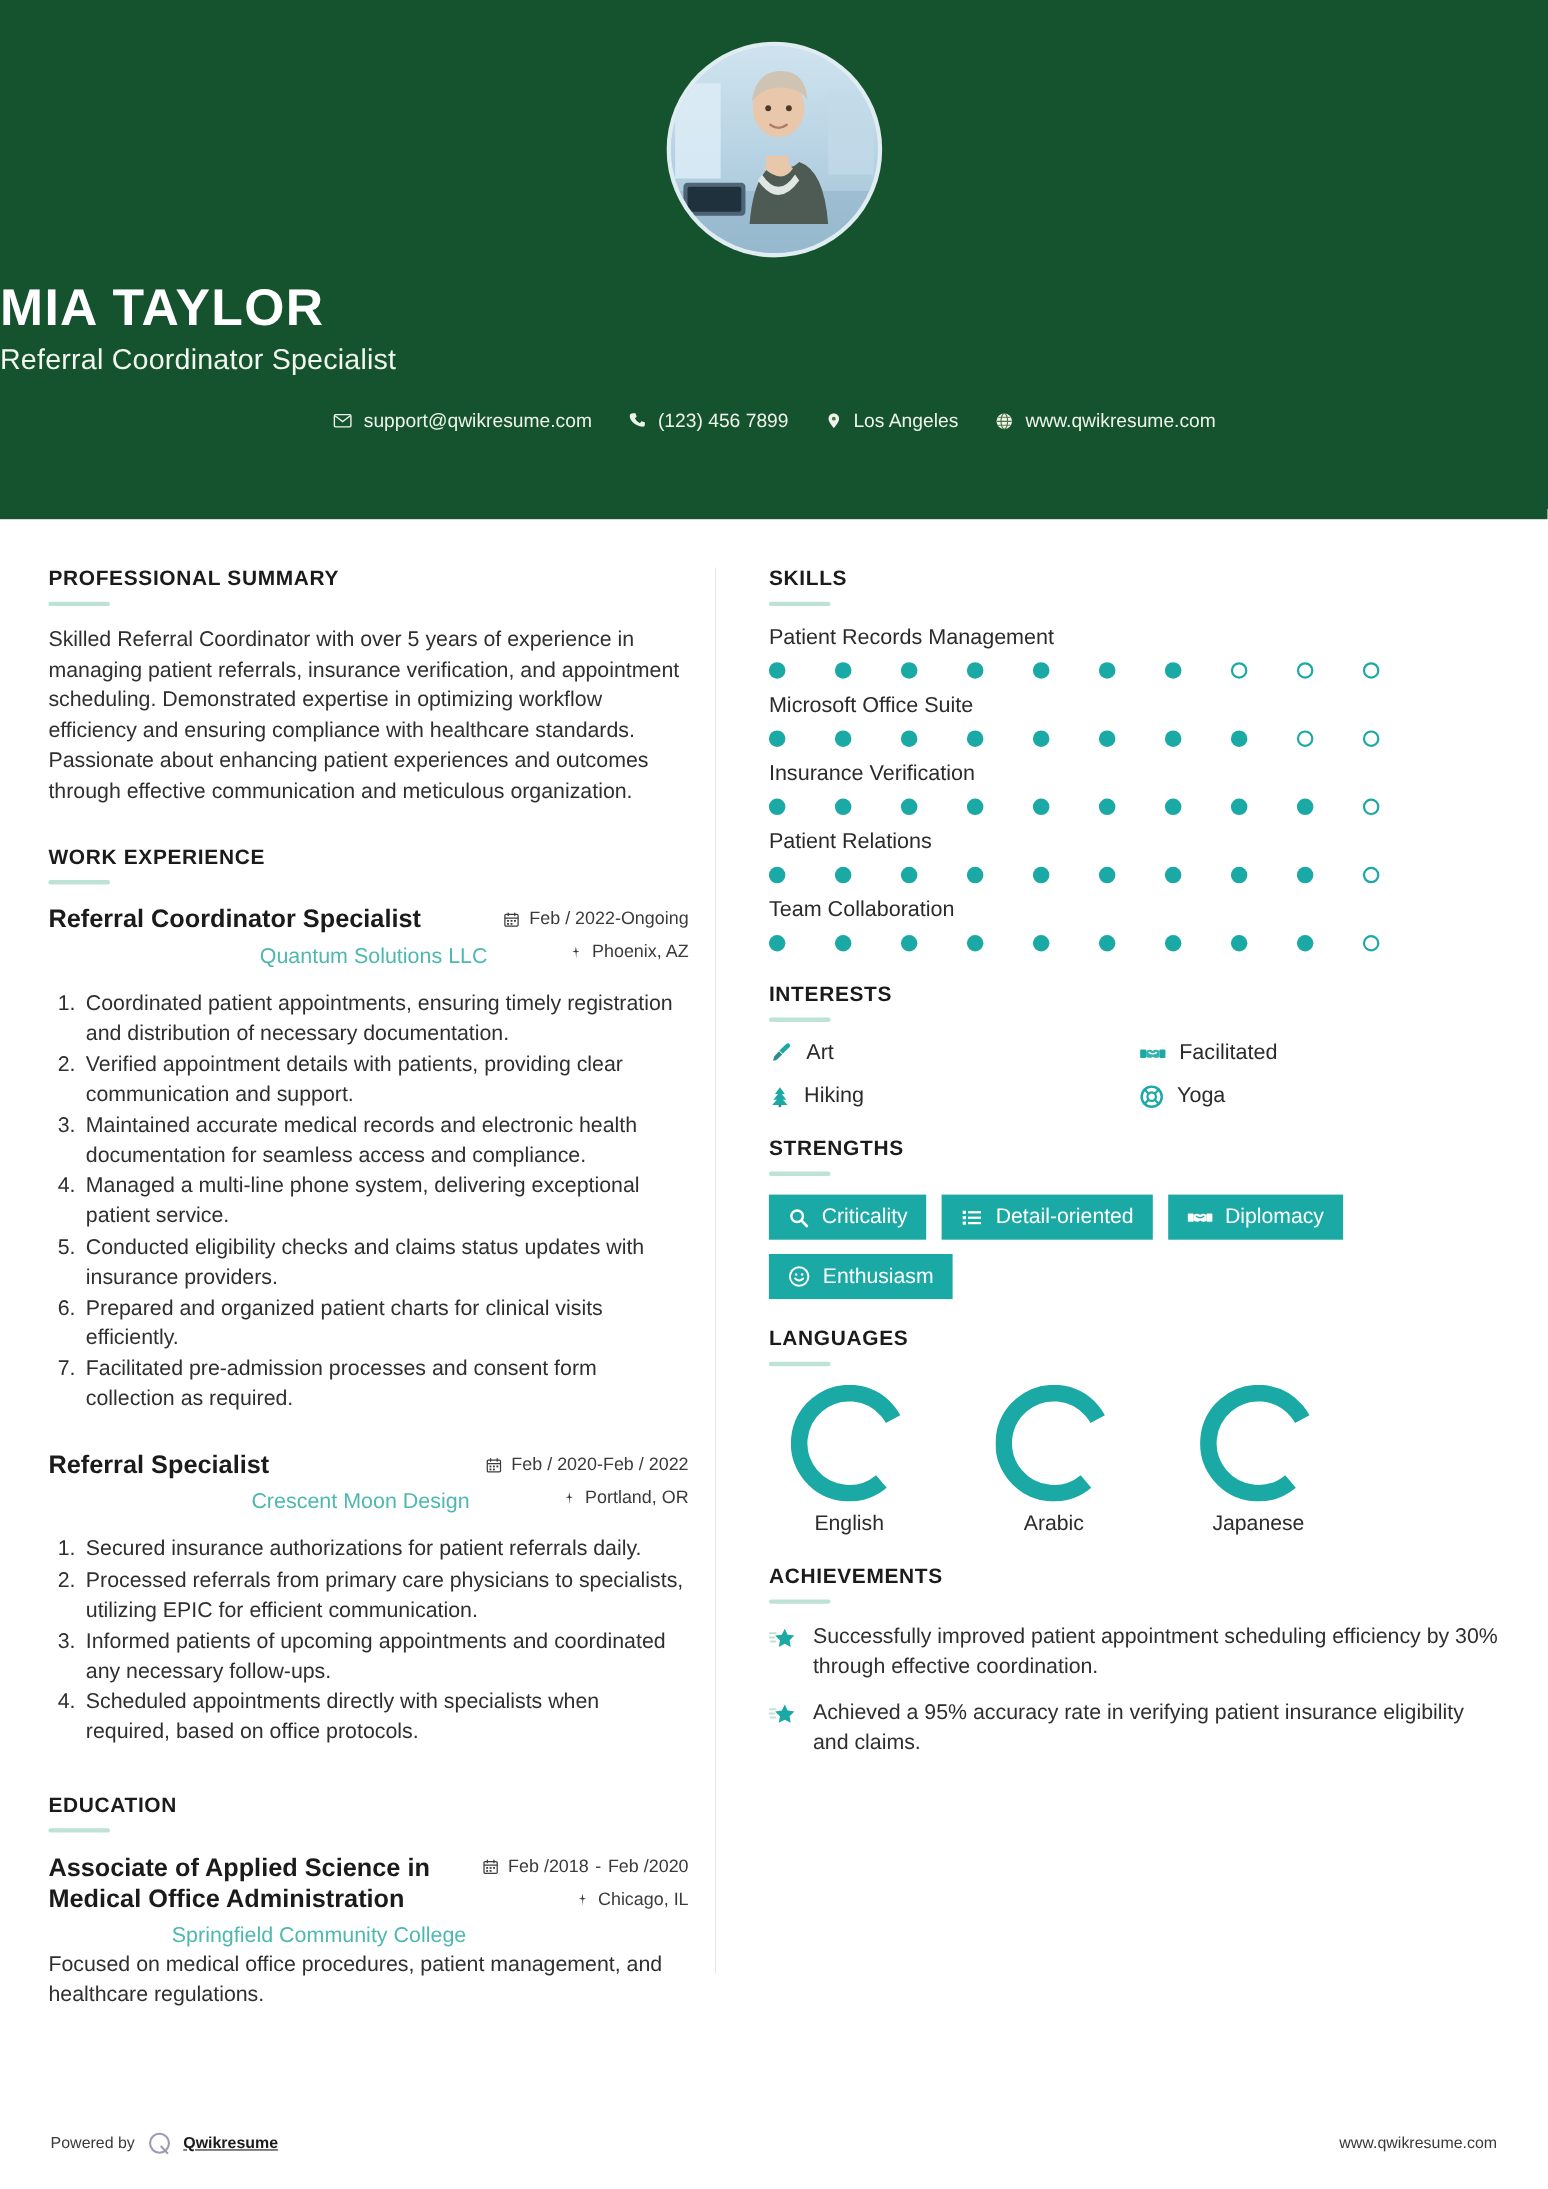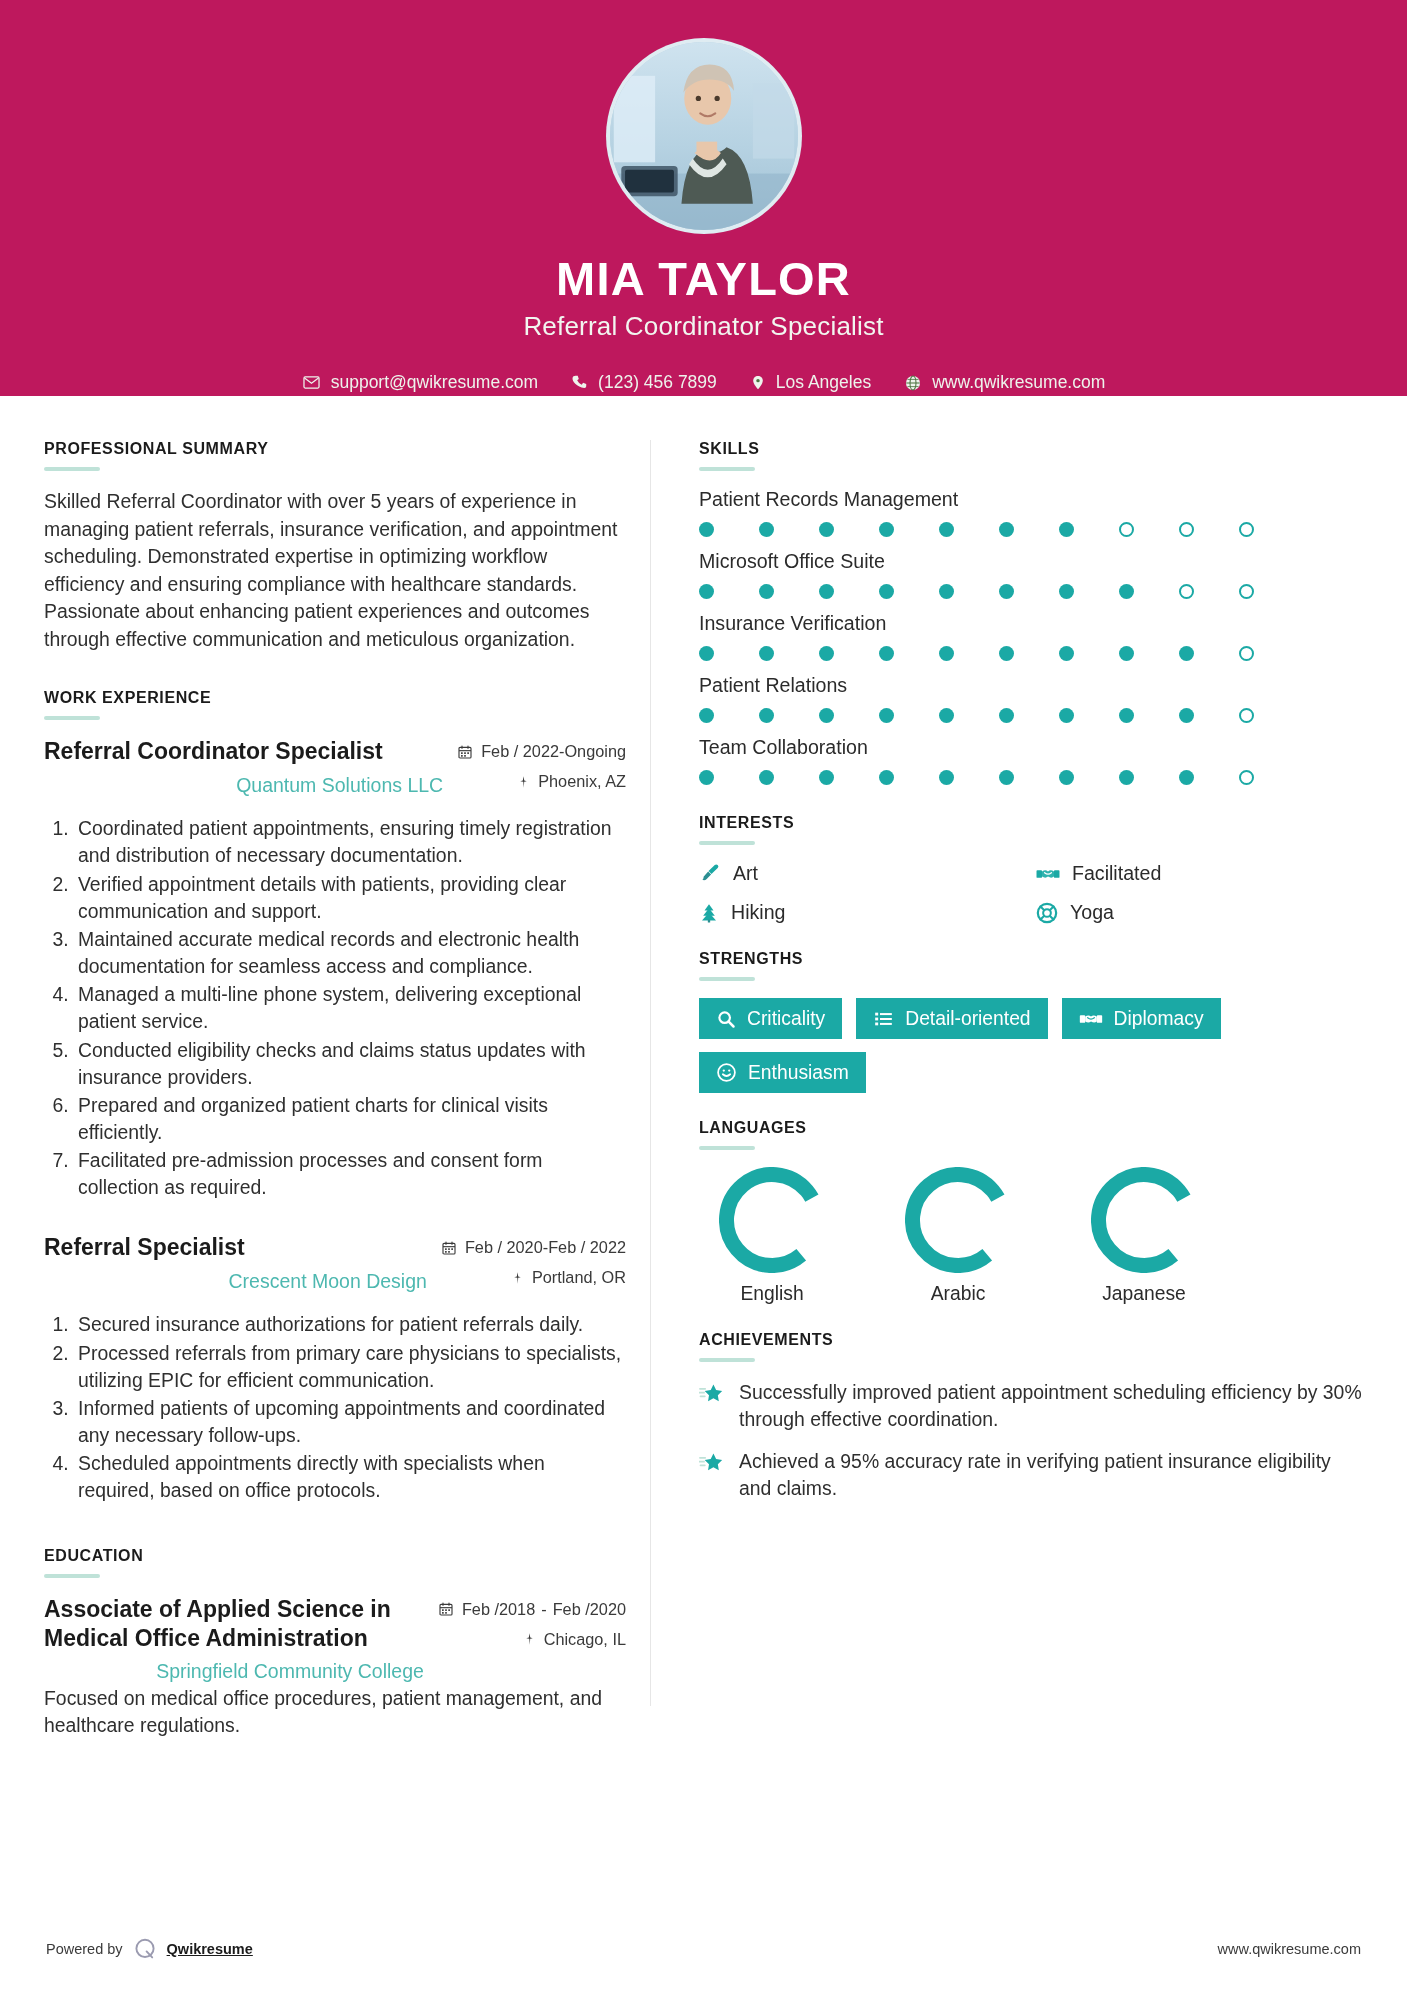--- a/index.html
+++ b/index.html
@@ -5,24 +5,24 @@
   * { box-sizing: border-box; margin: 0; padding: 0; }
   html, body {
     width: 1407px;
     background: #ffffff;
     font-family: "Liberation Sans", sans-serif;
   }
   body { width: 1407px; min-height: 1990px; position: relative; }
 
   
   .header {
-    background: #be185d;
-    height: 396px;
+    background: #14532d;
+    height: 472px;
     position: relative;
-    text-align: center;
+    text-align: left;
     padding-top: 38px;
   }
   .avatar-wrap {
     width: 196px; height: 196px;
     margin: 0 auto;
     border-radius: 50%;
     overflow: hidden;
     border: 4px solid rgba(255,255,255,0.55);
     position: relative;
     background: #b9d4e3;
@@ -74,21 +74,21 @@
     margin-top: 44px;
     margin-bottom: 40px;
   }
   .col-right {
     width: 756px;
     padding: 44px 44px 0 48px;
   }
 
   
   .sec-title {
-    font-size: 16px;
+    font-size: 19px;
     font-weight: 700;
     color: #1b1b1b;
     letter-spacing: 0.6px;
     text-transform: uppercase;
   }
   .sec-rule {
     width: 56px; height: 4px;
     background: #bfe2d8;
     margin-top: 9px;
     margin-bottom: 17px;

